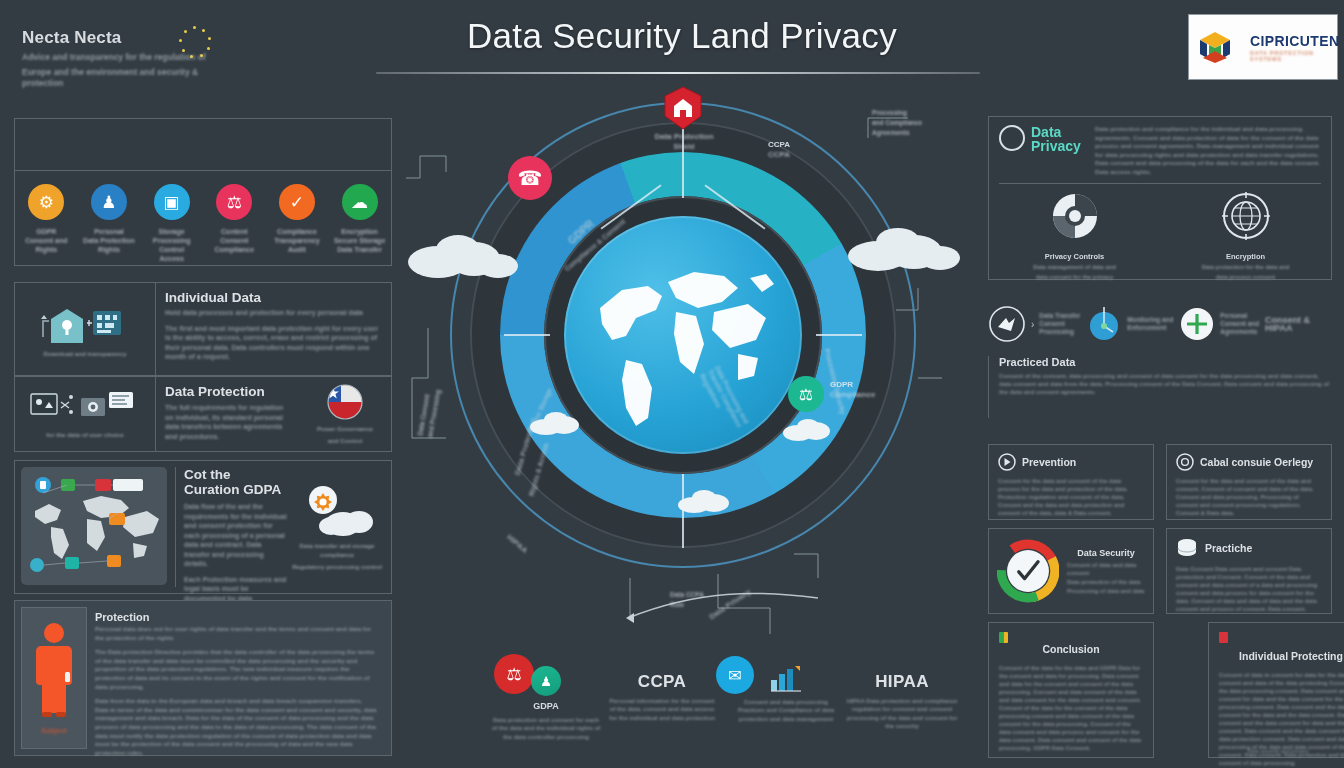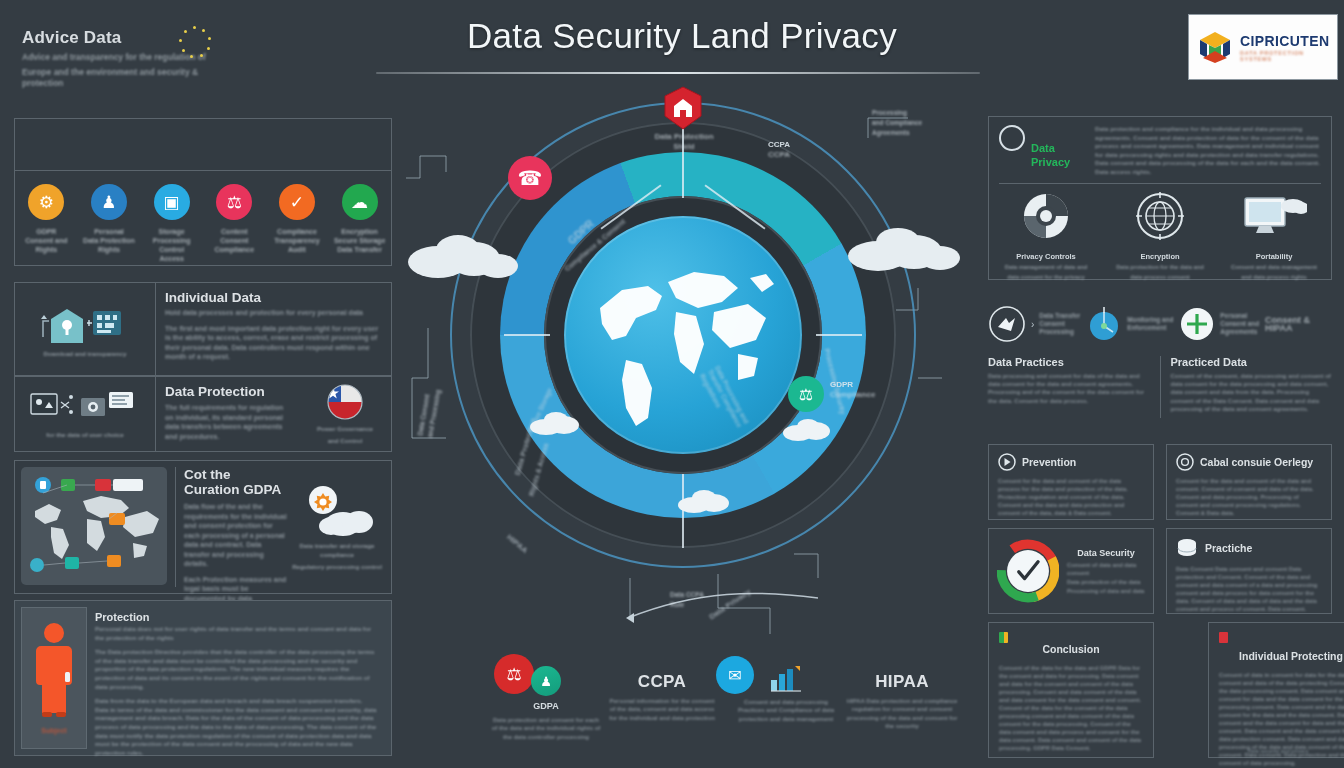--- a/index.html
+++ b/index.html
@@ -31,21 +31,21 @@
     text-shadow: 0 1px 3px rgba(0,0,0,.45);
   }
   .title-rule {
     position: absolute; left: 376px; top: 72px; width: 604px; height: 2px;
     background: linear-gradient(90deg, rgba(230,238,242,.25), rgba(230,238,242,.95), rgba(230,238,242,.25));
     border-radius: 2px;
   }
 
   .logo-box {
     position: absolute; left: 1188px; top: 14px; width: 150px; height: 66px;
-    background: #fdfdfd; border: 1px solid #8d98a0; display: flex; align-items: center; gap: 7px;
+    background: #fdfdfd; border: 1px solid #8d98a0; display: flex; align-items: center; gap: 17px;
     padding: 0 8px;
   }
   .logo-cube { width: 36px; height: 36px; position: relative; flex: 0 0 36px; }
   .logo-txt { display: flex; flex-direction: column; }
   .logo-name { font-size: 14px; font-weight: 700; color: #1d3a70; letter-spacing: .4px; }
   .logo-tag { font-size: 5.5px; font-weight: 700; color: #c24b18; letter-spacing: .8px; margin-top: 1px; }
 
   
   .panel { position: absolute; border: 1px solid #5b656d; background: #333b42; }
 
@@ -99,21 +99,21 @@
 
   
   .legend { position: absolute; width: 112px; text-align: center; }
   .legend .lg-h { font-size: 17px; font-weight: 700; color: #f1f5f8; letter-spacing: .4px; }
   .legend .lg-h-sm { font-size: 9px; font-weight: 700; color: #e6edf1; }
   .legend .lg-b { font-size: 6px; line-height: 8.4px; color: #bcc7ce; font-weight: 600; margin-top: 5px; }
 
   
   #panel-rt-top { left: 988px; top: 116px; width: 344px; height: 164px; }
   .rt-hd-ico { width: 26px; height: 26px; border-radius: 50%; border: 2px solid #d7e0e6; }
-  .rt-h { font-size: 11px; font-weight: 700; color: #22c55e; line-height: 14px; margin-top: 16px; }
+  .rt-h { font-size: 14px; font-weight: 700; color: #5eead4; line-height: 14px; }
   .rt-3 { display: flex; justify-content: space-around; padding-top: 6px; }
   .rt-3 .cell { width: 96px; text-align: center; }
   .rt-3 .cell-lab { font-size: 7.5px; font-weight: 700; color: #e2e9ee; margin-top: 6px; }
   .rt-3 .cell-sub { font-size: 5.8px; line-height: 7.6px; color: #b9c4cb; font-weight: 600; margin-top: 3px; }
 
   #row-mini { position: absolute; left: 988px; top: 296px; width: 350px; height: 56px;
               display: flex; align-items: center; gap: 6px; }
   .mini { display: flex; align-items: center; gap: 5px; }
   .mini-t { font-size: 6.4px; line-height: 8px; color: #ccd6dc; font-weight: 700; }
 
@@ -132,21 +132,21 @@
   .cd-b { font-size: 5.8px; line-height: 8px; color: #bac5cc; font-weight: 600; margin-top: 6px; }
 
   .sq { width: 9px; height: 11px; border-radius: 1px; }
 </style>
 </head>
 <body>
 
 <div class="page">
 
   <div class="brand-block">
-    <div class="brand-title blurh">Advice Data</div>
+    <div class="brand-title blurh">Necta Necta</div>
     <div class="brand-sub blur">Advice and transparency for the regulation of</div>
     <div class="brand-sub blur">Europe and the environment and security &amp; protection</div>
   </div>
   <div class="eu-stars">
     <span style="left:15px;top:0"></span>
       <span style="left:24px;top:3px"></span>
     <span style="left:30px;top:11px"></span>
       <span style="left:29px;top:21px"></span>
     <span style="left:22px;top:28px"></span>
       <span style="left:12px;top:29px"></span>
@@ -584,34 +584,20 @@
           <circle cx="29" cy="26" r="22" fill="none" stroke="#dfe7eb" stroke-width="2"></circle>
           <circle cx="29" cy="26" r="14" fill="none" stroke="#dfe7eb" stroke-width="1.6"></circle>
           <ellipse cx="29" cy="26" rx="6" ry="14" fill="none" stroke="#dfe7eb" stroke-width="1.3"></ellipse>
           <path d="M15 26 h28 M17 18 h24 M17 34 h24" stroke="#dfe7eb" stroke-width="1.2"></path>
           <path d="M29 2 v6 M29 44 v6 M5 26 h6 M47 26 h6" stroke="#dfe7eb" stroke-width="1.6"></path>
         </svg>
         <div class="cell-lab blurh">Encryption</div>
         <div class="cell-sub blur">Data protection for the data and</div>
         <div class="cell-sub blur">data process consent</div>
       </div>
-      <div class="cell">
-        <svg width="66" height="52" viewBox="0 0 66 52">
-          <rect x="4" y="8" width="40" height="28" rx="2" fill="#f2f6f8" stroke="#9fb0ba" stroke-width="1.4"></rect>
-          <rect x="8" y="12" width="32" height="20" fill="#cfe4ee"></rect>
-          <path d="M18 36 h12 l3 7 h-18 z" fill="#c9d4db"></path>
-          <g fill="#e6edf1">
-              <ellipse cx="52" cy="16" rx="12" ry="7"></ellipse>
-              <ellipse cx="60" cy="18" rx="8" ry="6"></ellipse>
-            </g>
-        </svg>
-        <div class="cell-lab blurh">Portability</div>
-        <div class="cell-sub blur">Consent and data management</div>
-        <div class="cell-sub blur">and data process rights</div>
-      </div>
     </div>
   </div>
 
   <div id="row-mini">
     <div class="mini">
       <svg width="38" height="38" viewBox="0 0 38 38">
         <circle cx="19" cy="19" r="17" fill="none" stroke="#dfe7eb" stroke-width="1.6"></circle>
         <path d="M10 22 l8 -9 l3 5 l6 -5 l-4 13 z" fill="#eef3f6"></path>
       </svg>
       <span style="color:#b8c4cb;font-size:10px">›</span>
@@ -644,24 +630,20 @@
         <div>Agreements</div>
       </div>
     </div>
     <div class="mini-t blur" style="font-size:9px;color:#dbe4ea">
       <div>Consent &amp;</div>
       <div>HIPAA</div>
     </div>
   </div>
 
   <div id="panel-practices">
-    <div style="flex:1">
-      <div class="pr-h blurh">Data Practices</div>
-      <div class="pr-b blur2">Data processing and consent for data of the data and data consent for the data and consent agreements. Processing and of the consent for the data consent for the data. Consent for data process.</div>
-    </div>
     <div class="vdiv"></div>
     <div style="flex:1">
       <div class="pr-h blurh">Practiced Data</div>
       <div class="pr-b blur2">Consent of the consent, data processing and consent of data consent for the data processing and data consent, data consent and data from the data. Processing consent of the Data Consent. Data consent and data processing of the data and consent agreements.</div>
     </div>
   </div>
 
   <div class="card" id="card-prevention">
     <div style="padding:8px 9px">
       <div style="display:flex;align-items:center;gap:6px">

